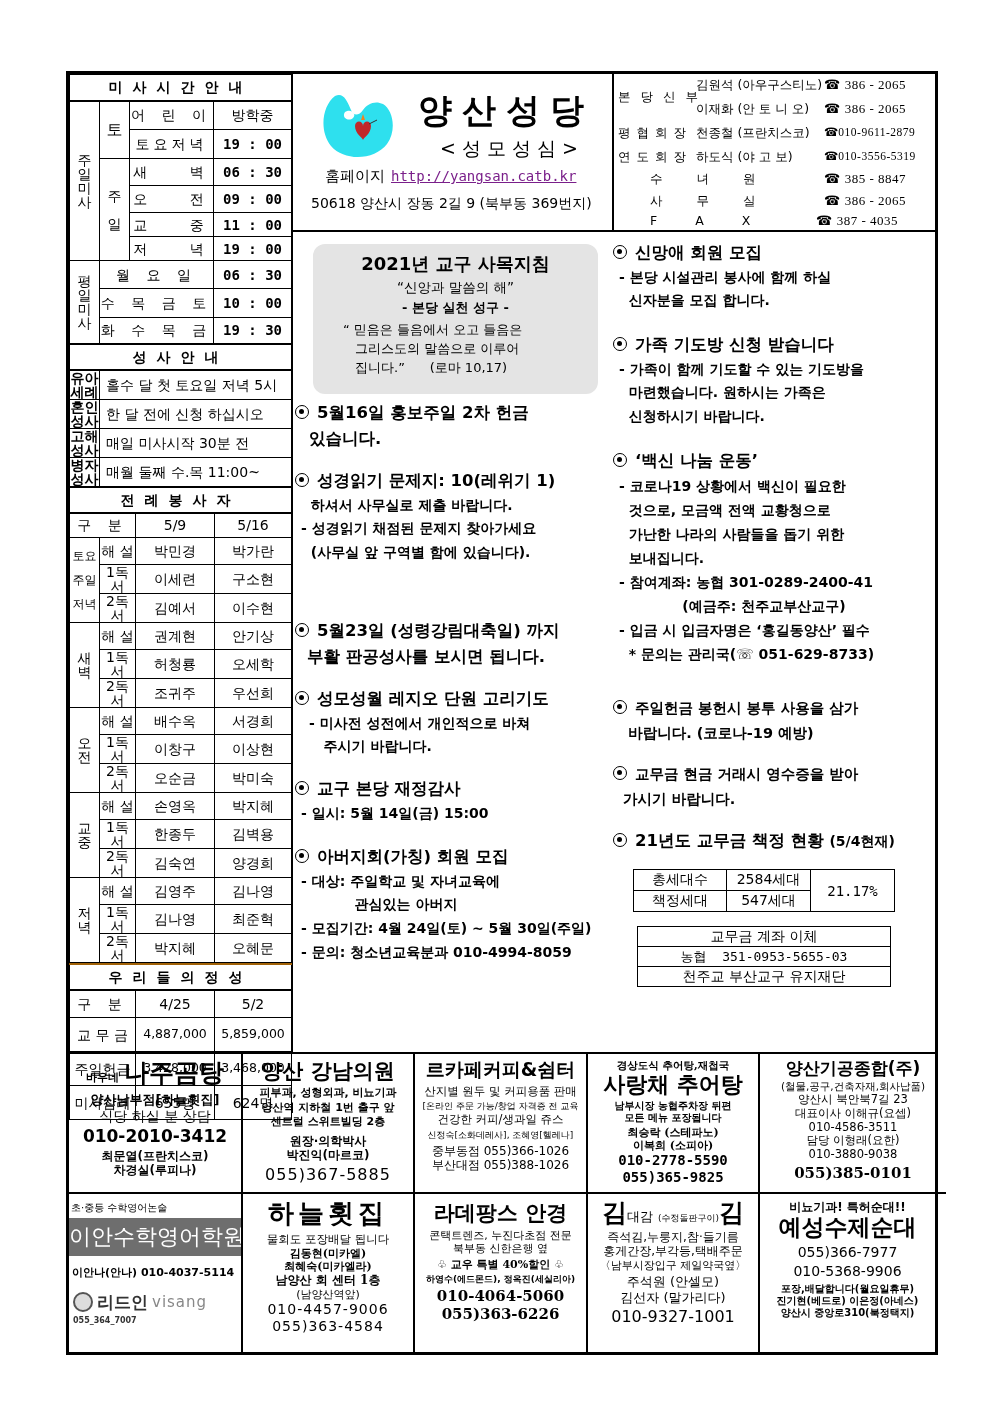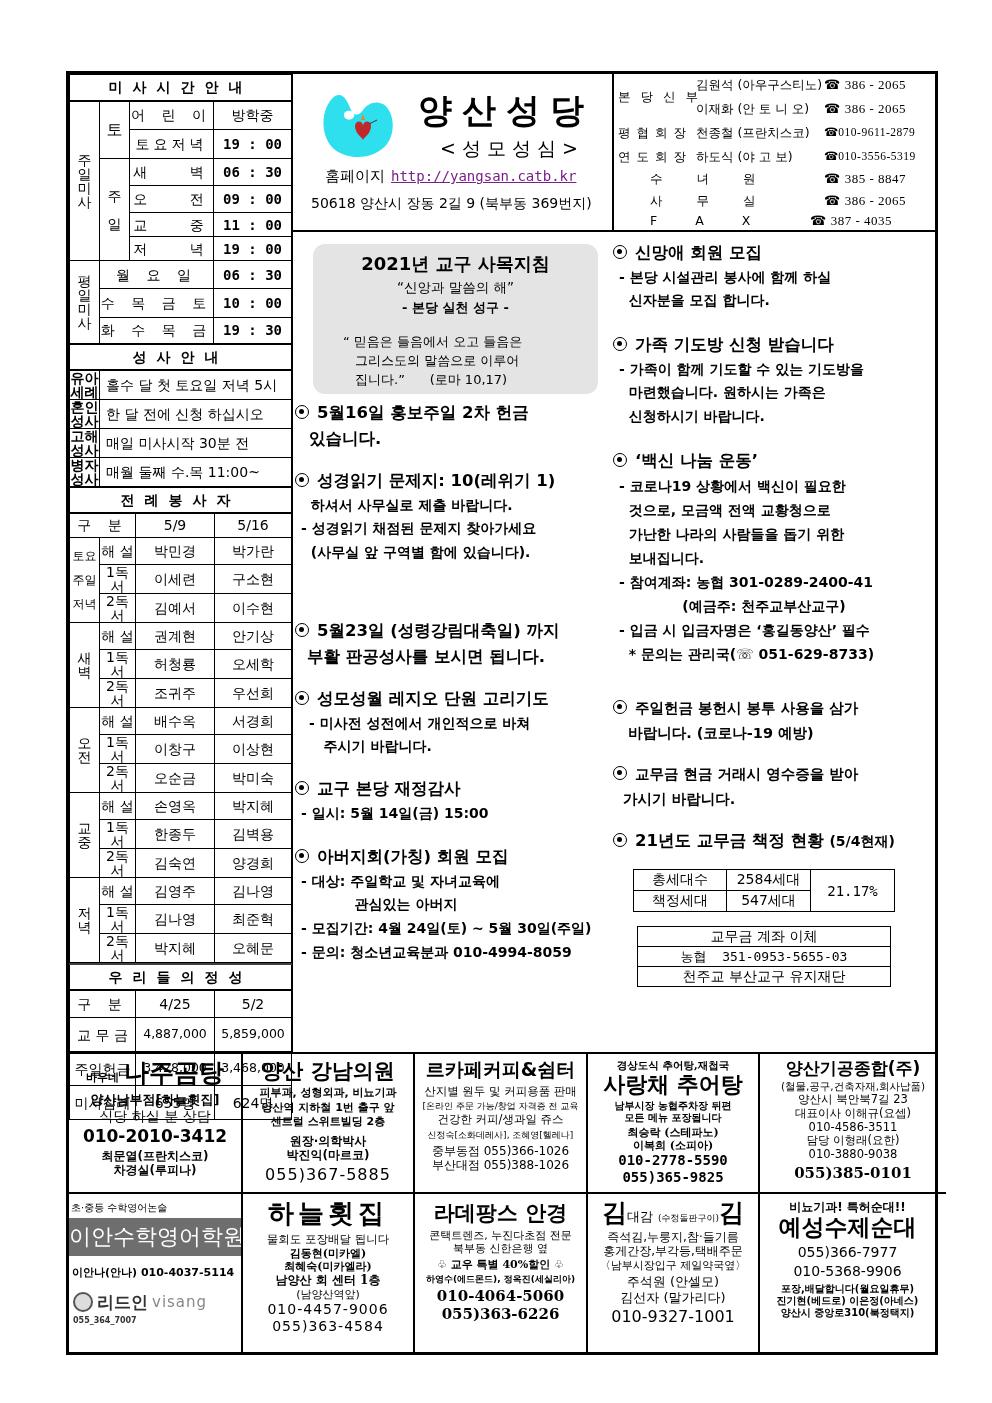--- a/index.html
+++ b/index.html
@@ -33,21 +33,21 @@
   .contact { position: absolute; font-size: 12.5px; white-space: nowrap; }
   .phone { position: absolute; font-size: 13px; white-space: nowrap; font-weight: bold; }
   .phone .num { font-weight: normal; font-family: Liberation Serif, serif; letter-spacing: 0.5px; }
 
   
   .main { position: absolute; left: 224px; top: 158px; width: 645px; height: 700px; }
   .verse-box { position: absolute; left: 20px; top: 12px; width: 285px; height: 150px; background: #e4e4e4; border-radius: 12px; text-align: center; }
   .verse-box .t1 { font-size: 18px; font-weight: bold; margin-top: 8px; }
   .verse-box .t2 { font-size: 13.5px; margin-top: 3px; }
   .verse-box .t3 { font-size: 13px; font-weight: bold; margin-top: 2px; }
-  .verse-box .t4 { font-size: 13px; margin-top: 16px; line-height: 1.45; text-align: left; padding-left: 30px; }
+  .verse-box .t4 { font-size: 13px; margin-top: 4px; line-height: 1.45; text-align: left; padding-left: 30px; }
 
   .item { position: absolute; }
   .item .h { font-size: 16.5px; font-weight: bold; white-space: nowrap; line-height: 1.55; }
   .item .h .small { font-size: 14px; }
   .item .b { font-size: 14px; line-height: 1.7; white-space: nowrap; }
   .bullet { display: inline-block; width: 14px; height: 14px; border: 1.5px solid #000; border-radius: 50%; position: relative; vertical-align: -1px; margin-right: 8px; }
   .bullet::after { content: ""; position: absolute; left: 3px; top: 3px; width: 5px; height: 5px; background: #000; border-radius: 50%; }
 
   table.stat { border-collapse: collapse; position: absolute; }
   table.stat td { border: 1px solid #000; text-align: center; font-size: 14px; height: 21px; }
@@ -245,21 +245,21 @@
       </table>
 
     <table class="grid">
       <colgroup>
           <col style="width:66px">
           <col style="width:79px">
           <col style="width:77px">
         </colgroup>
       <tbody>
           <tr>
-            <td colspan="3" class="sec-title" style="border-top:2px solid #404040">우리들의정성</td>
+            <td colspan="3" class="sec-title" style="border-top:2px solid #a16207">우리들의정성</td>
           </tr>
       <tr style="height:28px">
         <td class="sp">구 분</td>
         <td>4/25</td>
         <td>5/2</td>
       </tr>
       <tr style="height:34px">
             <td>교 무 금</td>
             <td style="font-size:12.5px">4,887,000</td>
             <td style="font-size:12.5px">5,859,000</td>
@@ -305,21 +305,21 @@
     <div class="contact" style="left:36px;top:97px;word-spacing:30px">수 녀 원</div>
     <div class="contact" style="left:36px;top:119px;word-spacing:30px">사 무 실</div>
     <div class="contact" style="left:36px;top:139px;word-spacing:34px">F A X</div>
 
     <div class="phone" style="left:210px;top:3px"><span>☎</span> <span class="num">386 - 2065</span></div>
     <div class="phone" style="left:210px;top:27px"><span>☎</span> <span class="num">386 - 2065</span></div>
     <div class="phone" style="left:210px;top:51px;font-size:11.5px"><span>☎</span><span class="num">010-9611-2879</span></div>
     <div class="phone" style="left:210px;top:75px;font-size:11.5px"><span>☎</span><span class="num">010-3556-5319</span></div>
     <div class="phone" style="left:210px;top:97px"><span>☎</span> <span class="num">385 - 8847</span></div>
     <div class="phone" style="left:210px;top:119px"><span>☎</span> <span class="num">386 - 2065</span></div>
-    <div class="phone" style="left:196px;top:139px"><span>☎</span> <span class="num">387 - 4035</span></div>
+    <div class="phone" style="left:202px;top:139px"><span>☎</span> <span class="num">387 - 4035</span></div>
   </div>
 
   <div class="main">
     <div class="verse-box">
       <div class="t1">2021년 교구 사목지침</div>
       <div class="t2">“신앙과 말씀의 해”</div>
       <div class="t3">- 본당 실천 성구 -</div>
       <div class="t4">
         <div>“ 믿음은 들음에서 오고 들음은</div>
         <div style="padding-left:12px">그리스도의 말씀으로 이루어</div>

